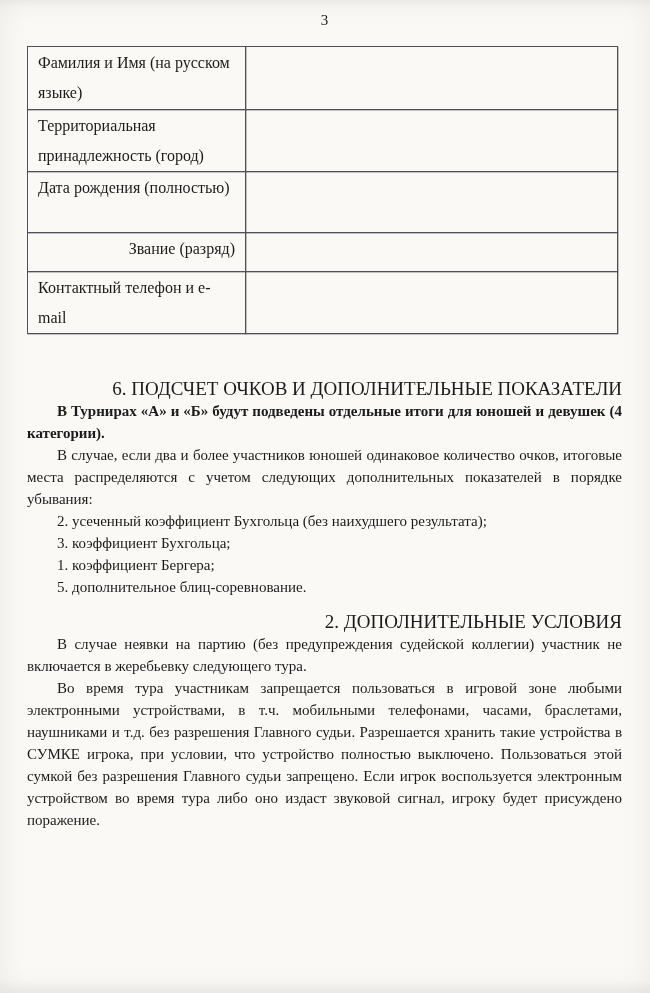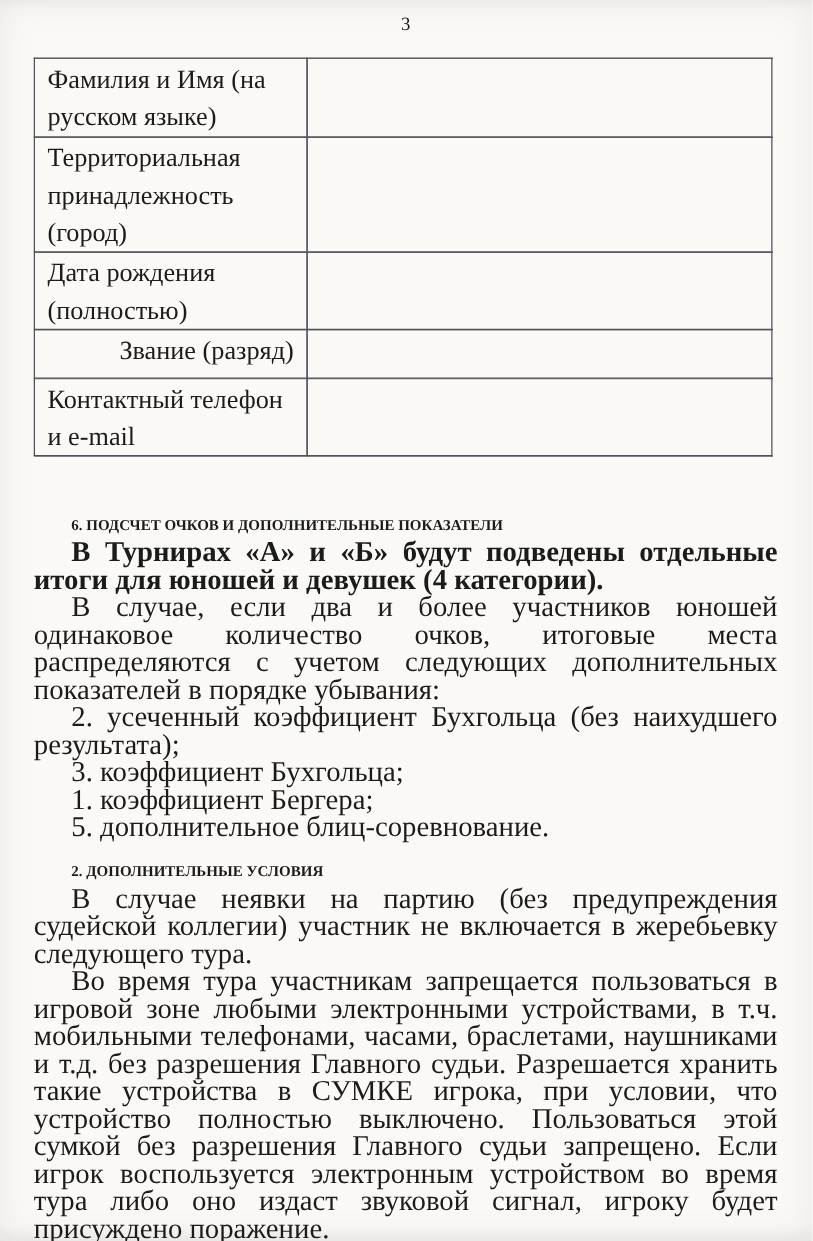--- a/index.html
+++ b/index.html
@@ -32,43 +32,44 @@
     width: 590px;
     margin: 16px 0 0 27px;
   }
   .reg-table col.c-label { width: 218px; }
   .reg-table col.c-value { width: 372px; }
   .reg-table td {
     border: 1px solid #50505a;
     box-shadow: 0 0 0 0.4px #6a6a72;
     vertical-align: top;
     padding: 1px 10px 0 10px;
-    font-size: 21px;
+    font-size: 16px;
     line-height: 30px;
   }
   tr.r0 td { height: 61px; }
   tr.r1 td { height: 58px; }
   tr.r2 td { height: 80px; }
   tr.r3 td { height: 59px; }
   tr.r4 td { height: 37px; text-align: right; }
   tr.r5 td { height: 59px; }
   .section {
     margin: 0 28px 0 27px;
   }
   .sec6 { margin-top: 44px; }
   .sec7 { margin-top: 13px; }
   .heading {
-    font-size: 12px;
-    font-weight: bold;
+    font-size: 19px;
+    font-weight: normal;
     line-height: 22px;
     text-indent: 30px;
     margin: 0;
+    text-align: right;
   }
   .para {
-    font-size: 23px;
+    font-size: 15px;
     line-height: 22px;
     text-align: justify;
     text-indent: 30px;
     margin: 0;
   }
   .para.bold { font-weight: bold; }
   .b { font-weight: bold; }
 </style>
 </head>
 <body>

